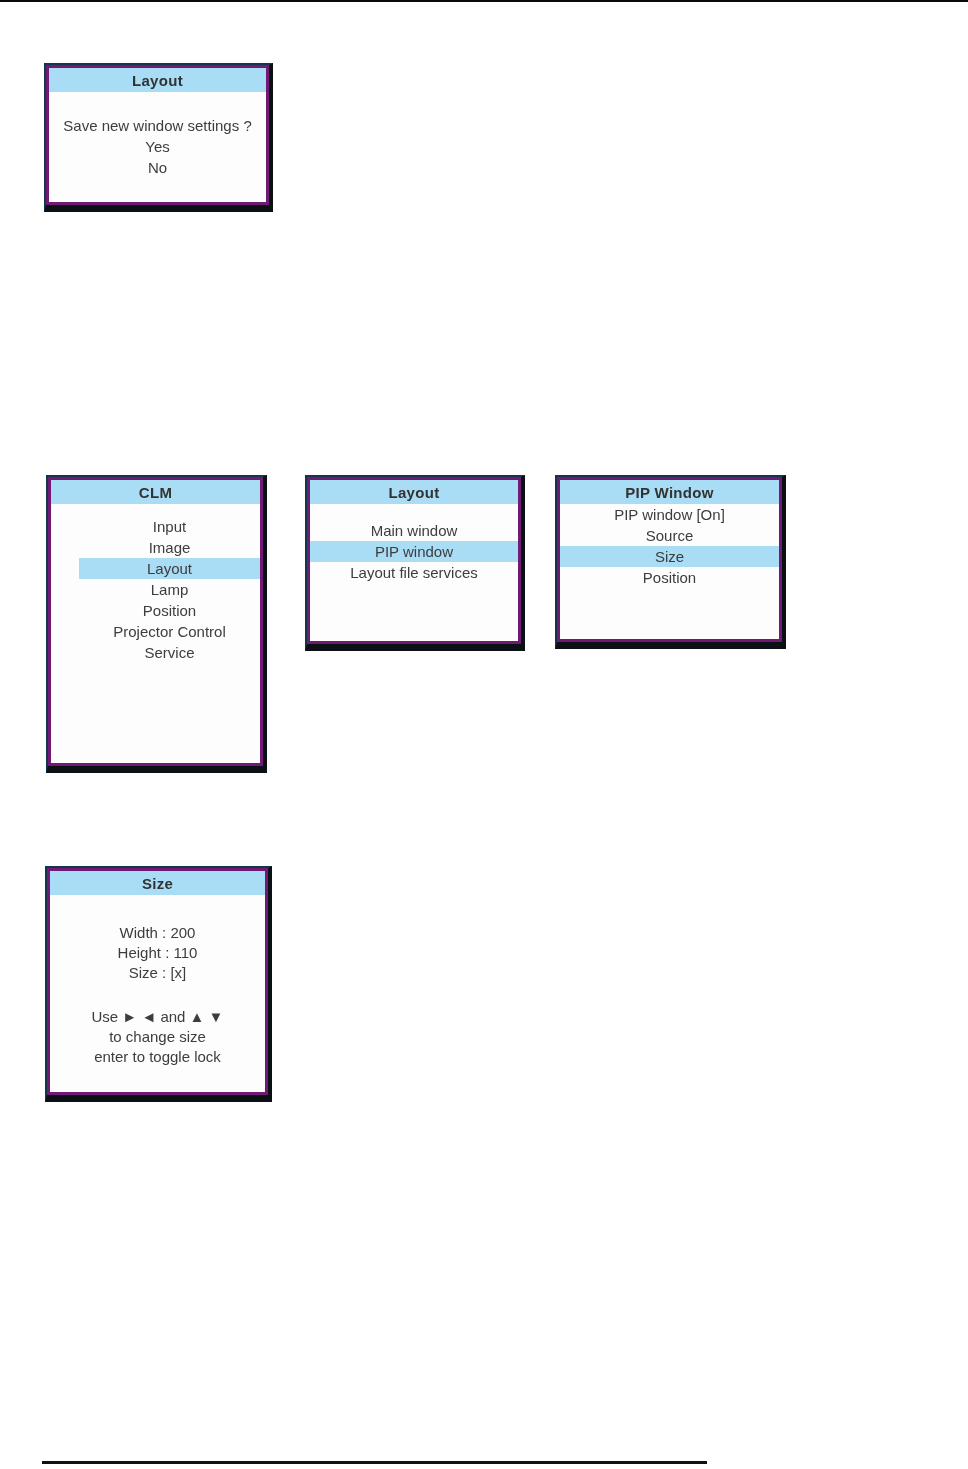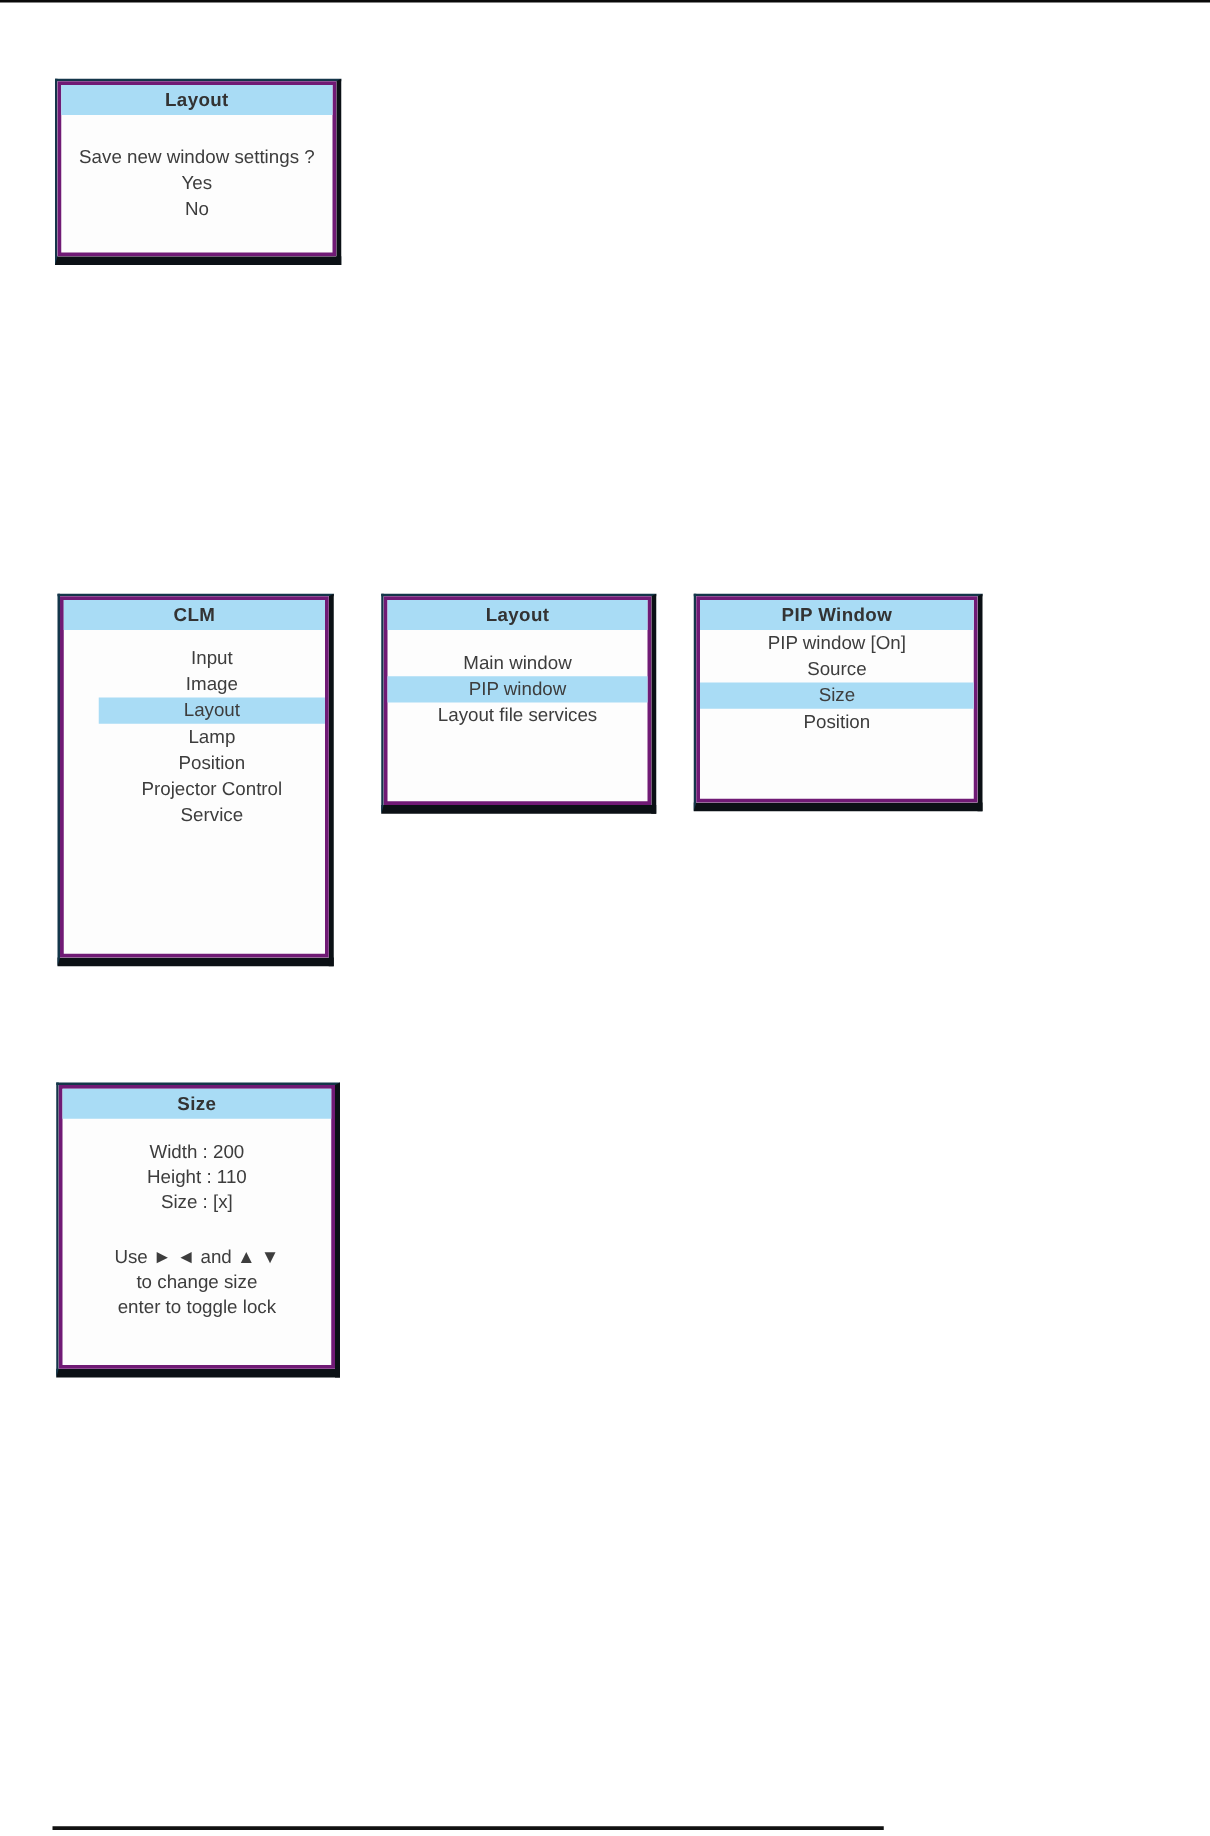--- a/index.html
+++ b/index.html
@@ -64,21 +64,21 @@
   
   #save-dialog   { left: 44px;  top: 63px;  width: 229px; height: 149px; }
   #save-dialog   .dialog-body { padding-top: 23px; }
   #clm-menu      { left: 46px;  top: 475px; width: 221px; height: 298px; }
   #clm-menu      .dialog-body { padding-top: 12px; margin-left: 28px; }
   #layout-menu   { left: 305px; top: 475px; width: 220px; height: 176px; }
   #layout-menu   .dialog-body { padding-top: 16px; }
   #pip-menu      { left: 555px; top: 475px; width: 231px; height: 174px; }
   #pip-menu      .dialog-body { }
   #size-dialog   { left: 45px;  top: 866px; width: 227px; height: 236px; }
-  #size-dialog   .dialog-body { padding-top: 17px; }
+  #size-dialog   .dialog-body { padding-top: 28px; }
 
   .footer-rule {
     position: absolute;
     left: 42px; top: 1461px;
     width: 665px; height: 3px;
     background: #111111;
   }
 </style>
 </head>
 <body>

